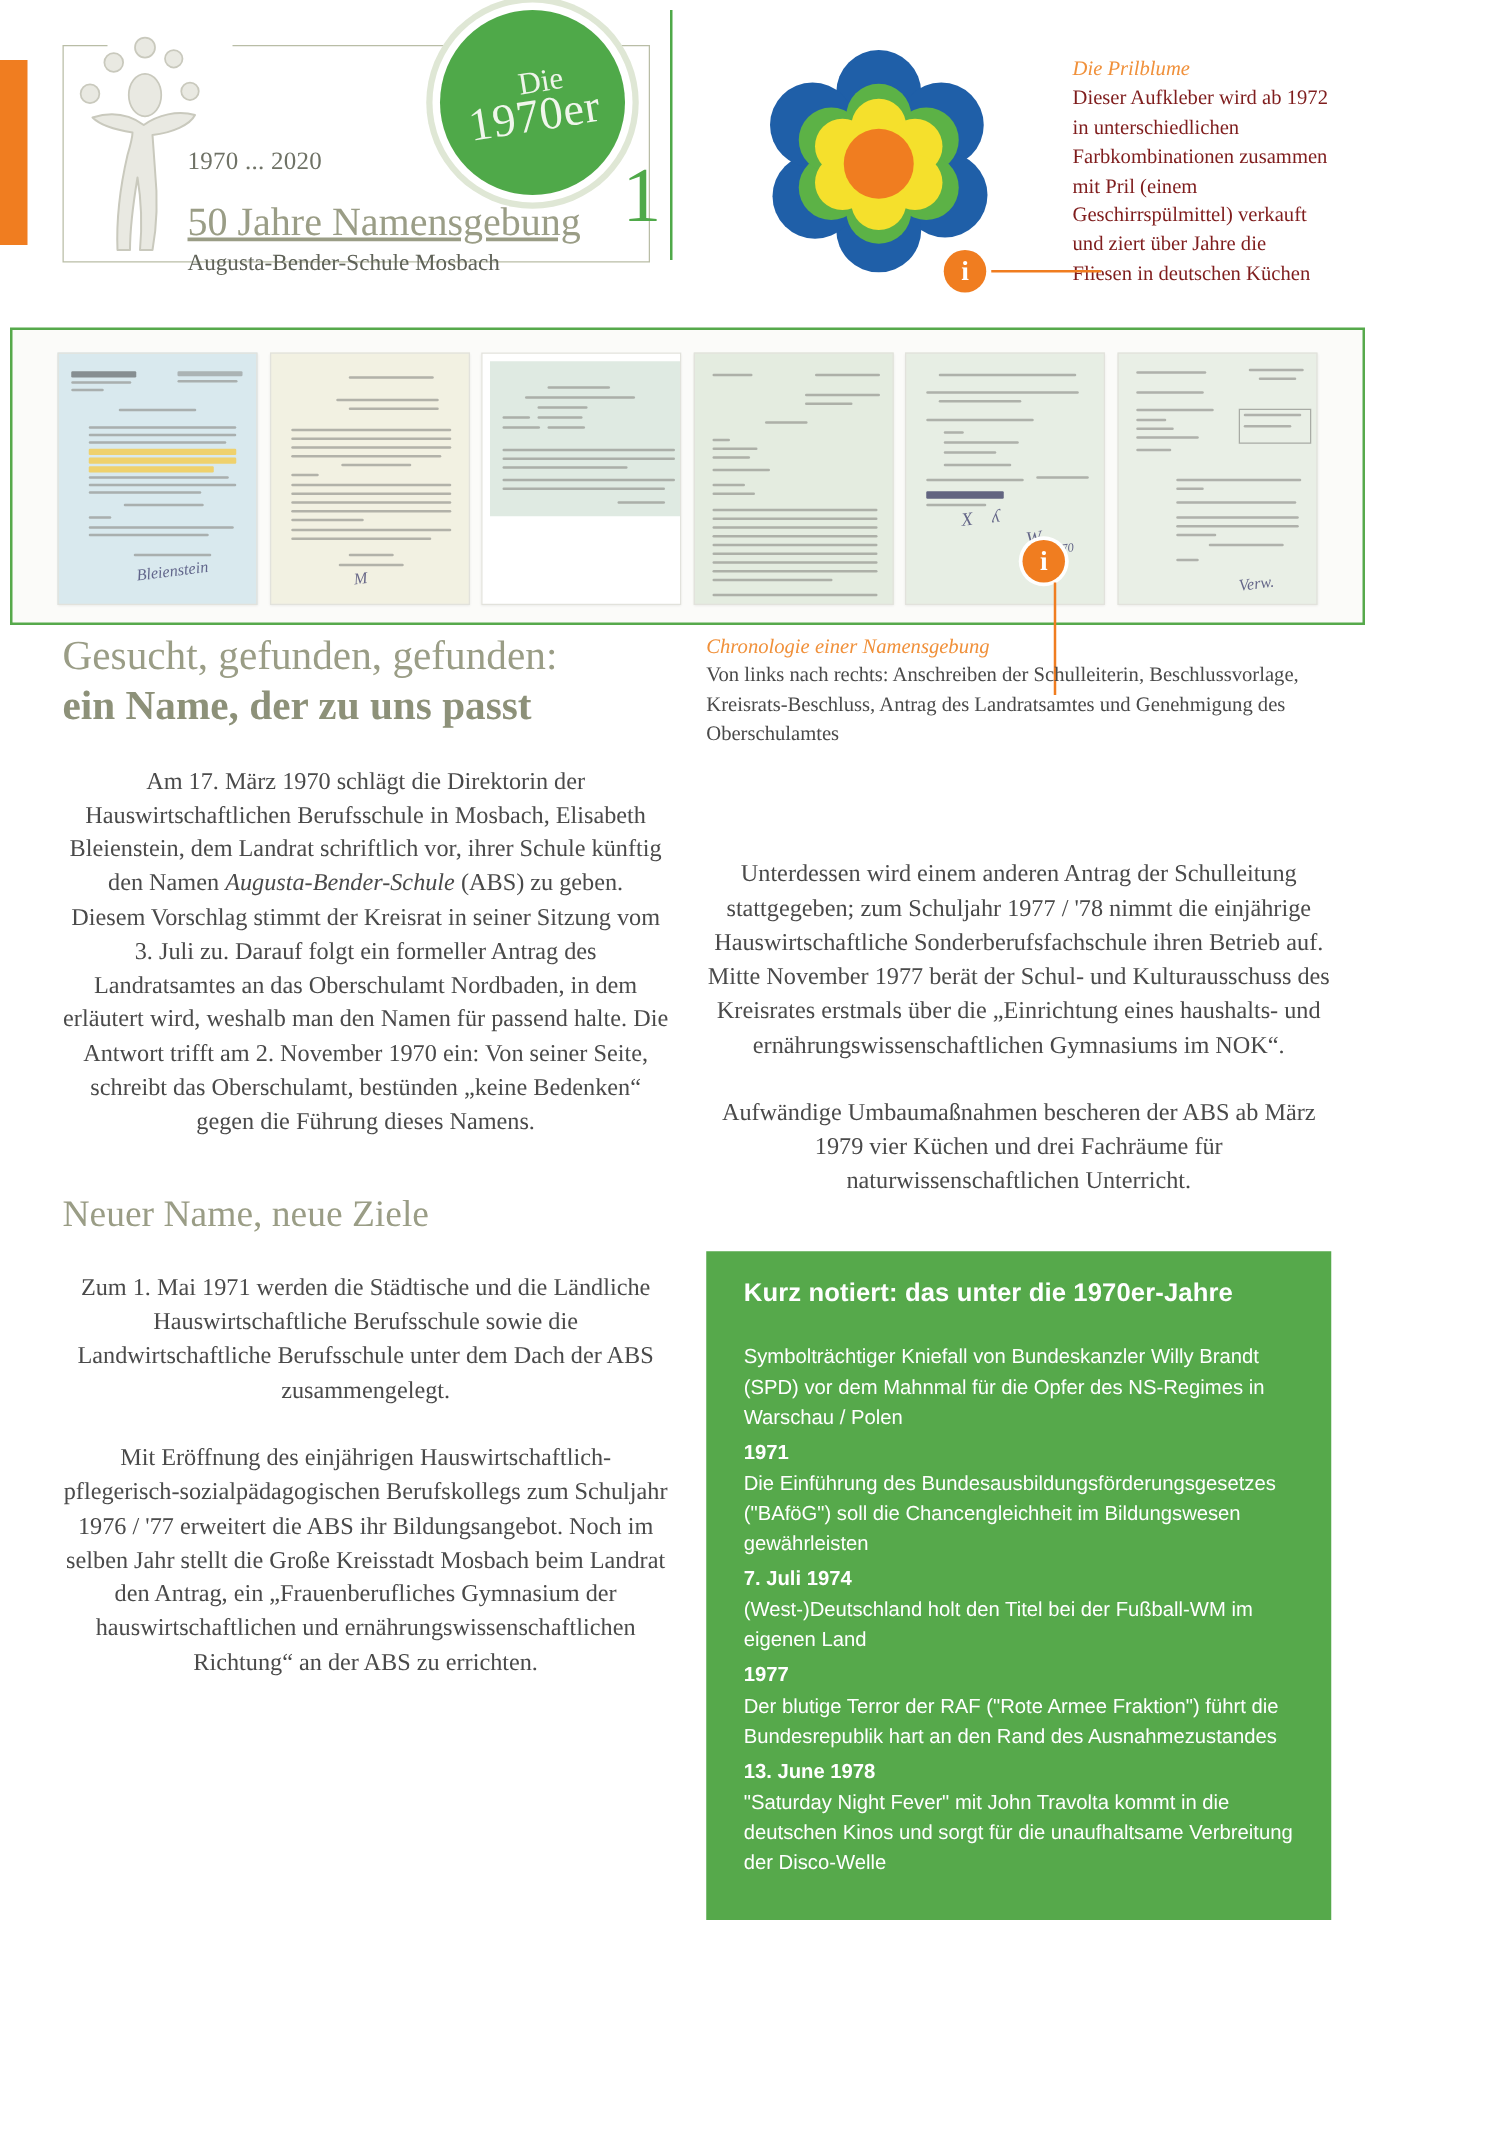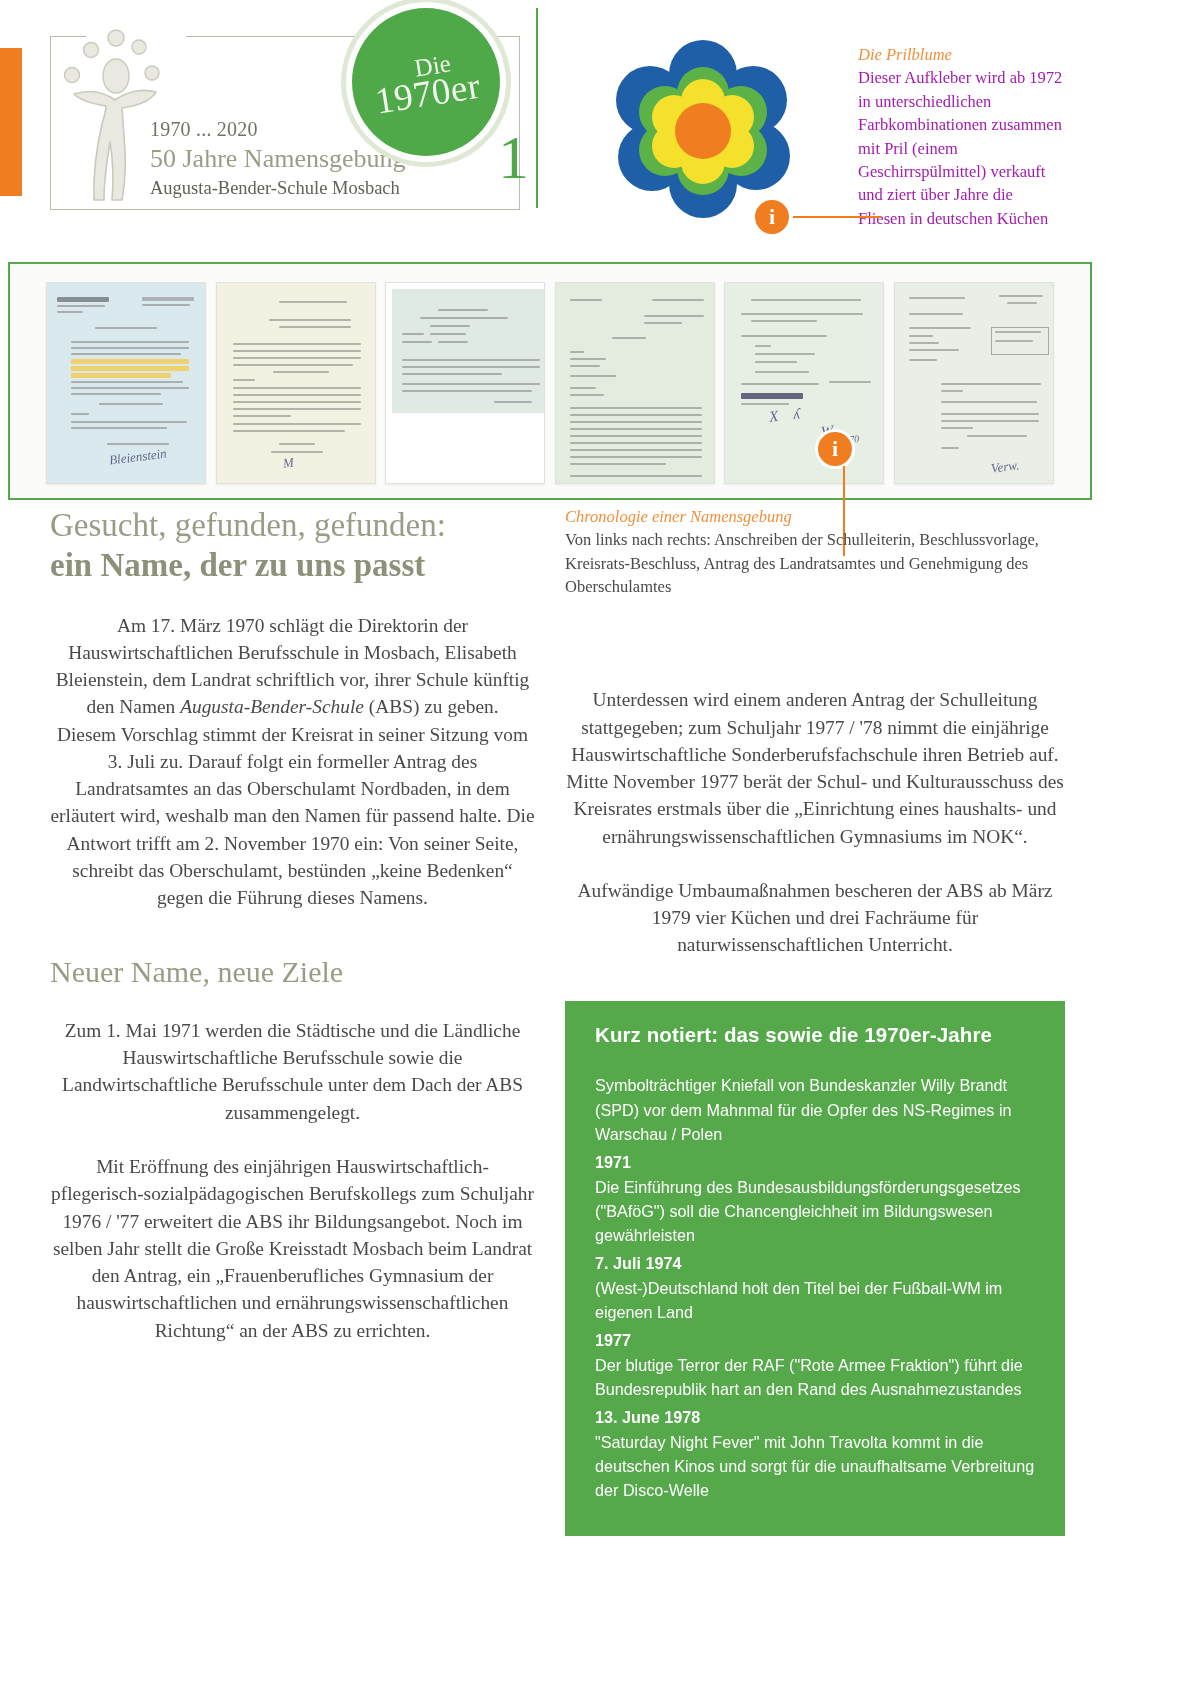--- a/index.html
+++ b/index.html
@@ -32,22 +32,23 @@
   .logo-fig{position:absolute;left:60px;top:28px;width:120px;height:180px;}
   .logo-fig svg{display:block;}
 
   .title-block{position:absolute;left:150px;top:118px;}
   .t-years{
     font-family:"Liberation Serif", serif;
     font-size:20px;color:#6f7266;letter-spacing:.2px;line-height:1.15;
   }
   .t-main{
     font-family:"Liberation Serif", serif;
-    font-size:26px;color:#9a9d86;line-height:1.3;margin-top:1px;
+    font-size:32px;color:#9a9d86;line-height:1.3;margin-top:16px;
     font-weight:400;
+    text-decoration:underline;
   }
   .t-sub{
     font-family:"Liberation Serif", serif;
     font-size:18.5px;color:#5f6258;line-height:1.25;margin-top:1px;
   }
 
   
   .badge{
     position:absolute;left:352px;top:8px;width:148px;height:148px;
     border-radius:50%;
@@ -79,21 +80,21 @@
   
   .flower{position:absolute;left:608px;top:38px;width:190px;height:180px;}
   .pril-text{
     position:absolute;left:812px;top:44px;width:205px;margin-left:46px;
   }
   .pril-title{
     font-style:italic;font-size:16.5px;color:#f0903a;line-height:1.35;
     font-family:"Liberation Serif", serif;
   }
   .pril-body{
-    font-size:16.5px;color:#a21caf;line-height:1.42;
+    font-size:16.5px;color:#7f1d1d;line-height:1.42;
     font-family:"Liberation Serif", serif;
   }
   .info-dot{
     width:34px;height:34px;border-radius:50%;background:#f07d20;
     color:#fff;display:flex;align-items:center;justify-content:center;
     font-family:"Liberation Serif", serif;font-weight:bold;font-size:22px;
     box-shadow:0 0 0 3px #ffffff;
   }
   .info-dot.hdr{position:absolute;left:755px;top:200px;}
   .info-leader{
@@ -429,21 +430,21 @@
     <div class="col-right">
       <div style="margin-bottom:88px;">
         <div class="caption-title">Chronologie einer Namensgebung</div>
         <div class="caption-body">Von links nach rechts: Anschreiben der Schulleiterin, Beschlussvorlage, Kreisrats-Beschluss, Antrag des Landratsamtes und Genehmigung des Oberschulamtes</div>
       </div>
 
       <p class="body" style="margin-bottom:27px;">Unterdessen wird einem anderen Antrag der Schulleitung stattgegeben; zum Schuljahr 1977 / '78 nimmt die einjährige Hauswirtschaftliche Sonderberufsfachschule ihren Betrieb auf. Mitte November 1977 berät der Schul- und Kulturausschuss des Kreisrates erstmals über die „Einrichtung eines haushalts- und ernährungswissenschaftlichen Gymnasiums im NOK“.</p>
       <p class="body" style="margin-bottom:42px;">Aufwändige Umbaumaßnahmen bescheren der ABS ab März 1979 vier Küchen und drei Fachräume für naturwissenschaftlichen Unterricht.</p>
 
       <div class="greenbox">
-        <div class="gb-title">Kurz notiert: das sowie die 1970er-Jahre</div>
+        <div class="gb-title">Kurz notiert: das unter die 1970er-Jahre</div>
 
         <div>
           <div class="gb-desc">Symbolträchtiger Kniefall von Bundeskanzler Willy Brandt (SPD) vor dem Mahnmal für die Opfer des NS-Regimes in Warschau / Polen</div>
         </div>
         <div>
           <div class="gb-date">1971</div>
           <div class="gb-desc">Die Einführung des Bundesausbildungsförderungsgesetzes ("BAföG") soll die Chancengleichheit im Bildungswesen gewährleisten</div>
         </div>
         <div>
           <div class="gb-date">7. Juli 1974</div>

